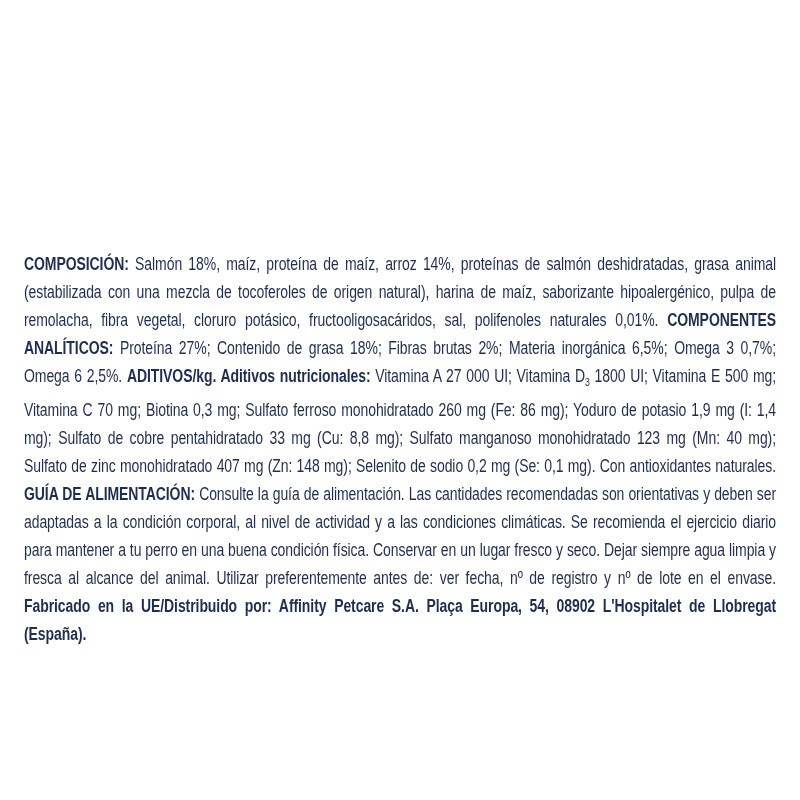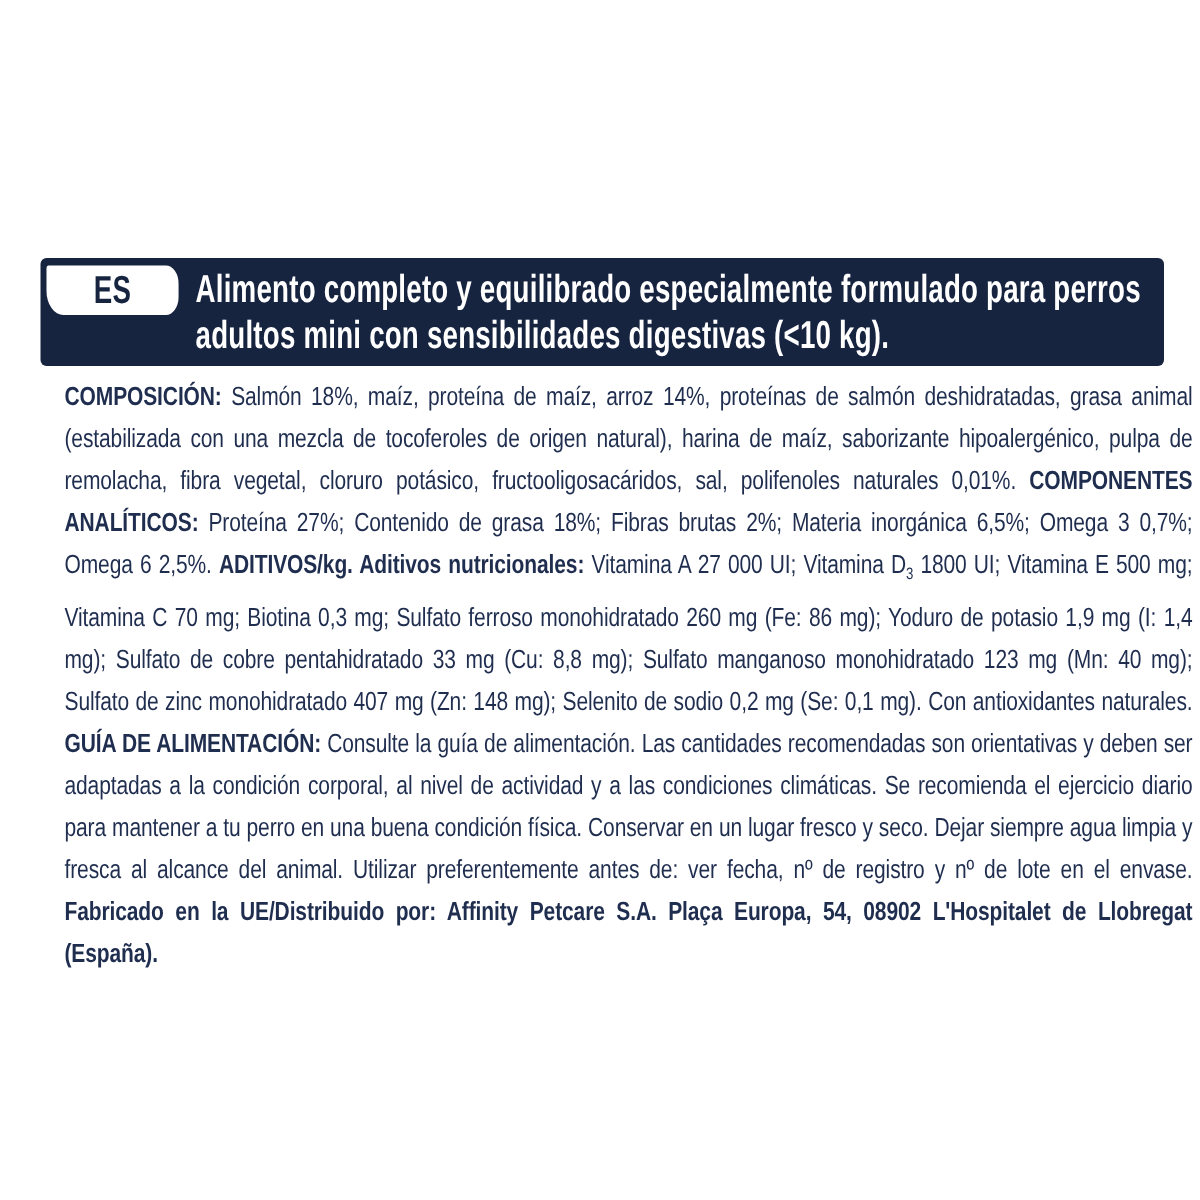--- a/index.html
+++ b/index.html
@@ -45,21 +45,20 @@
     text-align: center;
     font-size: 26px;
     line-height: 33px;
     font-weight: 700;
   }
   
   .body-text {
     position: absolute;
     left: 24px; top: 250px;
     width: 752px;
-    margin-left: 19px;
   }
   .body-inner {
     width: 940px;
     transform: scaleX(0.8);
     transform-origin: 0 0;
   }
   .para {
     margin: 0;
     font-size: 17.5px;
     line-height: 28px;
@@ -72,26 +71,20 @@
   .sub {
     font-size: 11px;
     vertical-align: -4px;
   }
 </style>
 </head>
 <body>
 
 <div class="page">
 
-  <div class="band">
-    <div class="band-inner">
-      <span class="badge">ES</span>
-      <span>Alimento completo y equilibrado especialmente formulado para perros adultos mini con sensibilidades digestivas (&lt;10 kg).</span>
-    </div>
-  </div>
 
   <div class="body-text">
     <div class="body-inner">
       <p class="para">
         <span class="b">COMPOSICIÓN: </span><span class="r">Salmón 18%, maíz, proteína de maíz, arroz 14%, proteínas de salmón deshidratadas, grasa animal (estabilizada con una mezcla de tocoferoles de origen natural), harina de maíz, saborizante hipoalergénico, pulpa de remolacha, fibra vegetal, cloruro potásico, fructooligosacáridos, sal, polifenoles naturales 0,01%. </span><span class="b">COMPONENTES ANALÍTICOS: </span><span class="r">Proteína 27%; Contenido de grasa 18%; Fibras brutas 2%; Materia inorgánica 6,5%; Omega 3 0,7%; Omega 6 2,5%. </span><span class="b">ADITIVOS/kg. Aditivos nutricionales: </span><span class="r">Vitamina A 27 000 UI; Vitamina D</span><span class="r sub">3</span><span class="r"> 1800 UI; Vitamina E 500 mg; Vitamina C 70 mg; Biotina 0,3 mg; Sulfato ferroso monohidratado 260 mg (Fe: 86 mg); Yoduro de potasio 1,9 mg (I: 1,4 mg); Sulfato de cobre pentahidratado 33 mg (Cu: 8,8 mg); Sulfato manganoso monohidratado 123 mg (Mn: 40 mg); Sulfato de zinc monohidratado 407 mg (Zn: 148 mg); Selenito de sodio 0,2 mg (Se: 0,1 mg). Con antioxidantes naturales. </span><span class="b">GUÍA DE ALIMENTACIÓN: </span><span class="r">Consulte la guía de alimentación. Las cantidades recomendadas son orientativas y deben ser adaptadas a la condición corporal, al nivel de actividad y a las condiciones climáticas. Se recomienda el ejercicio diario para mantener a tu perro en una buena condición física. Conservar en un lugar fresco y seco. Dejar siempre agua limpia y fresca al alcance del animal. Utilizar preferentemente antes de: ver fecha, nº de registro y nº de lote en el envase. </span><span class="b">Fabricado en la UE/Distribuido por: Affinity Petcare S.A. Plaça Europa, 54, 08902 L'Hospitalet de Llobregat (España).</span>
       </p>
     </div>
   </div>
 
 </div>

